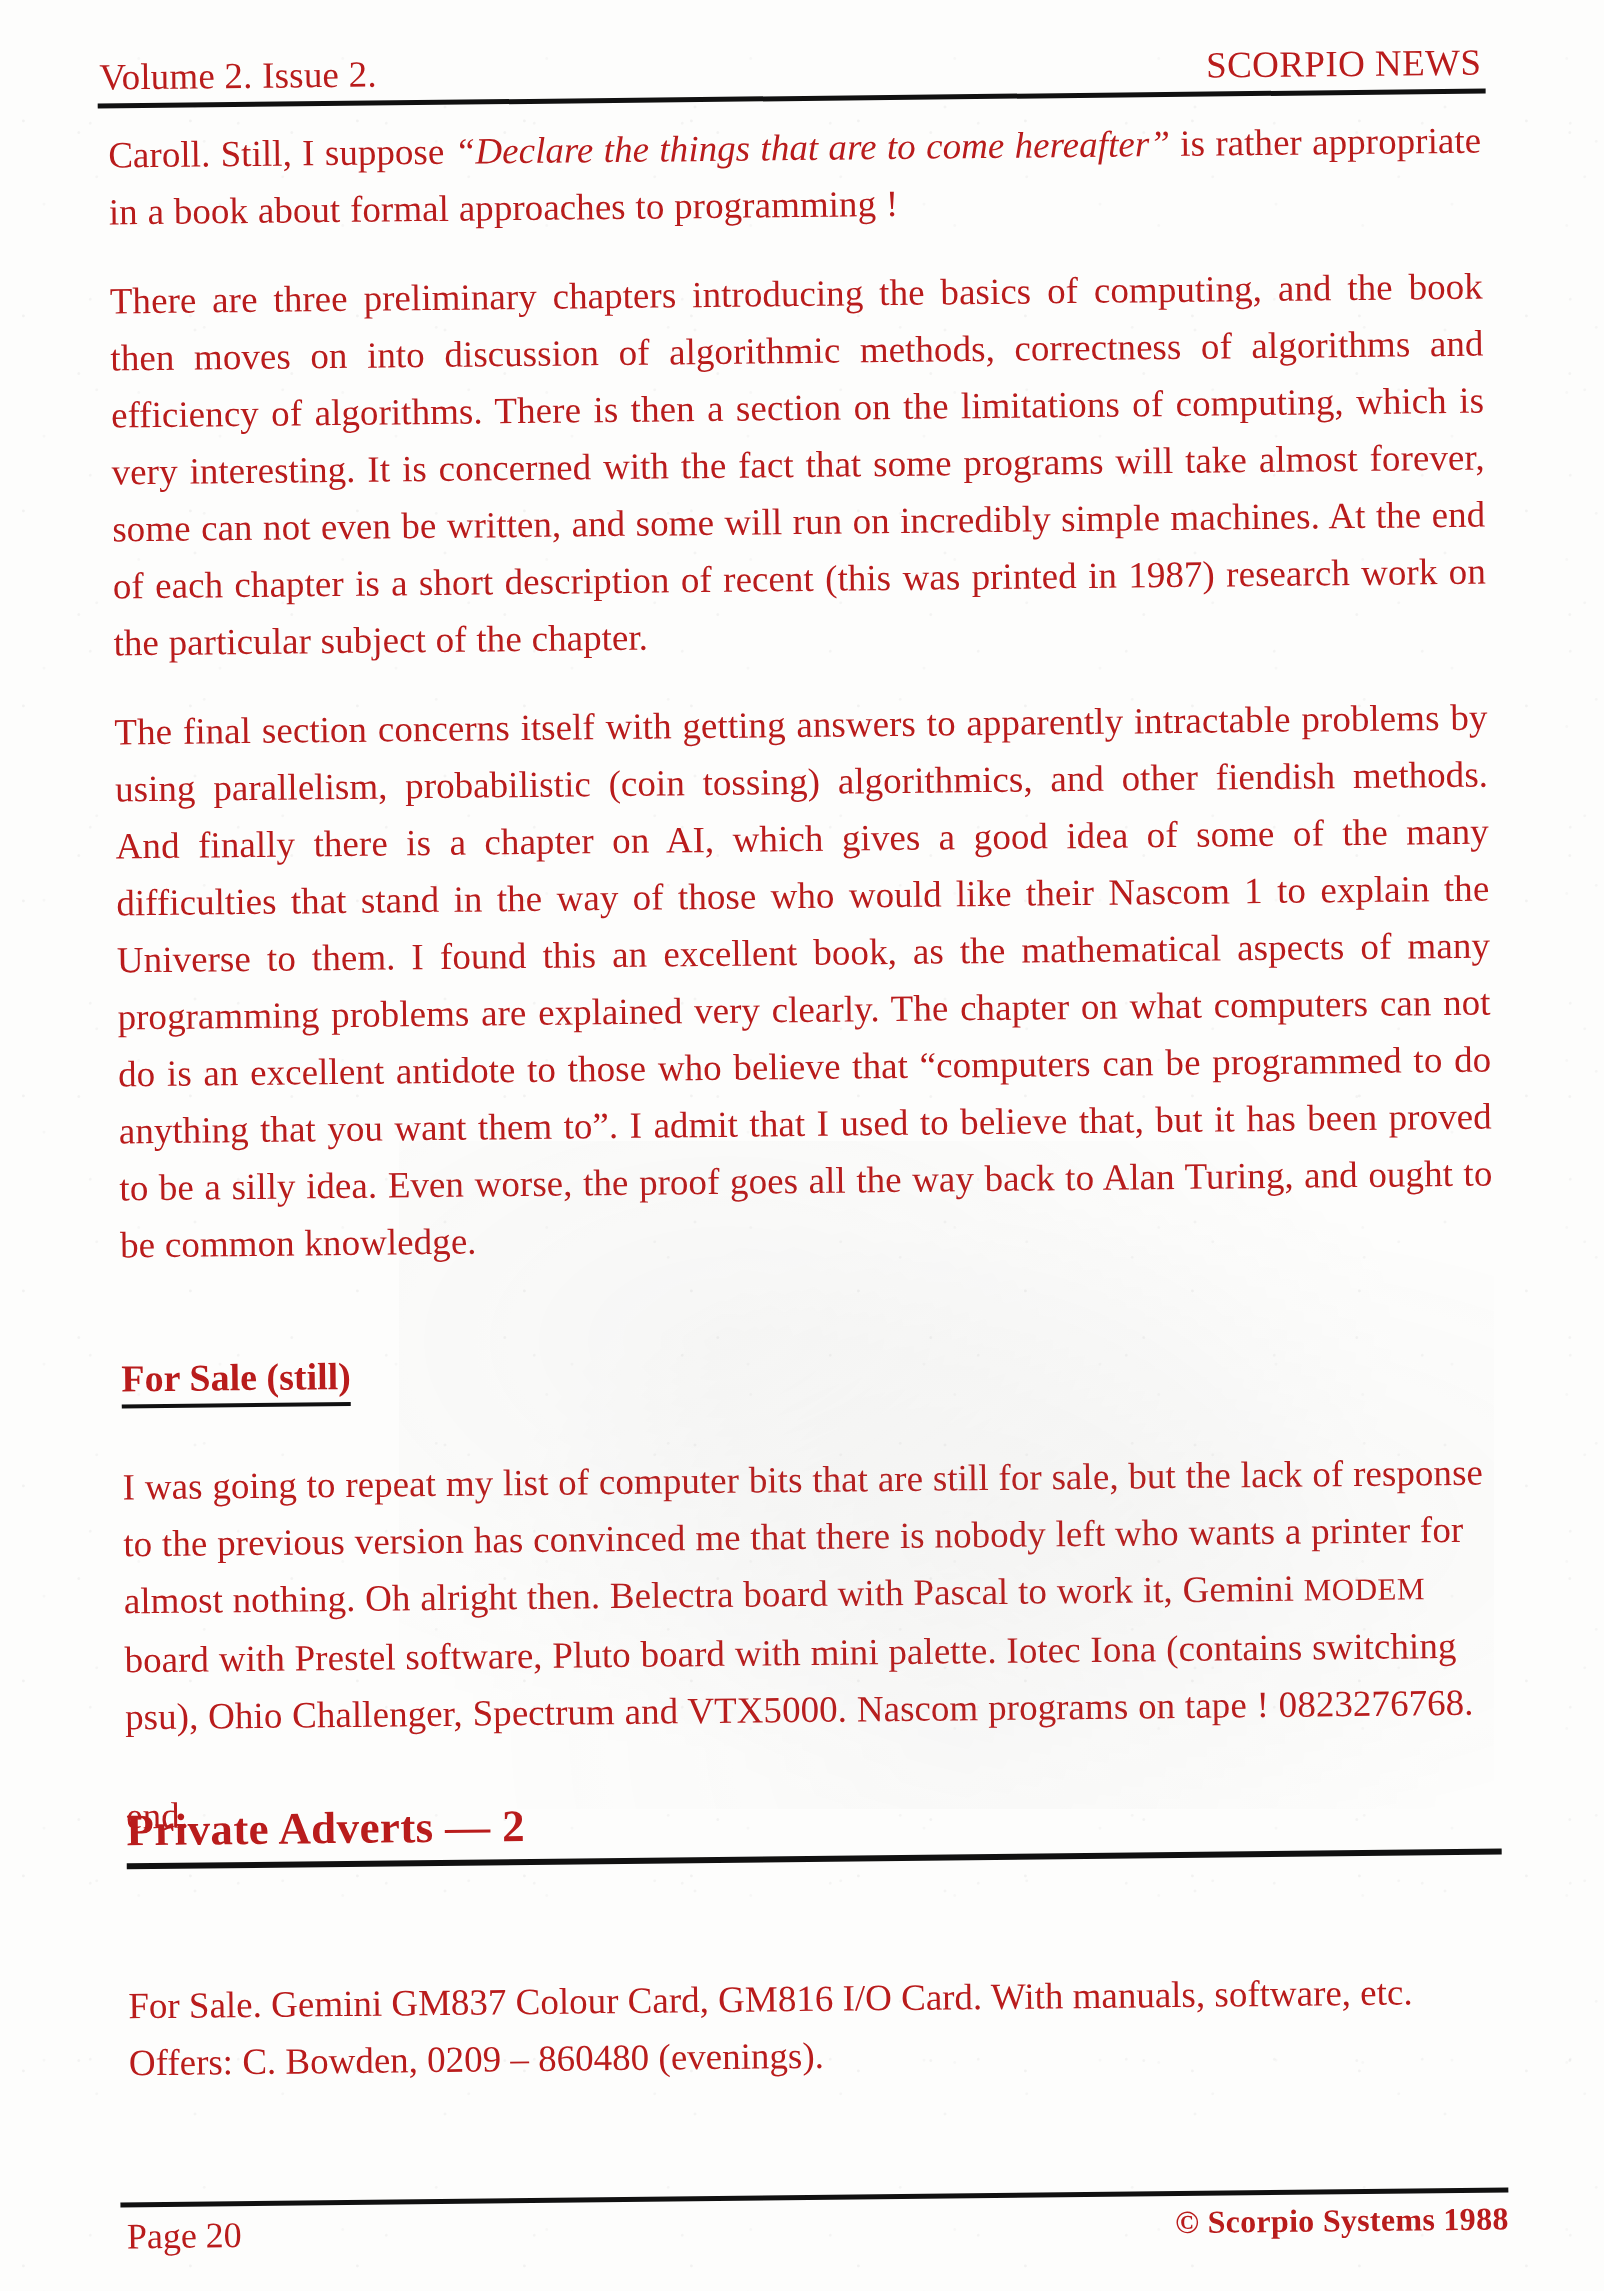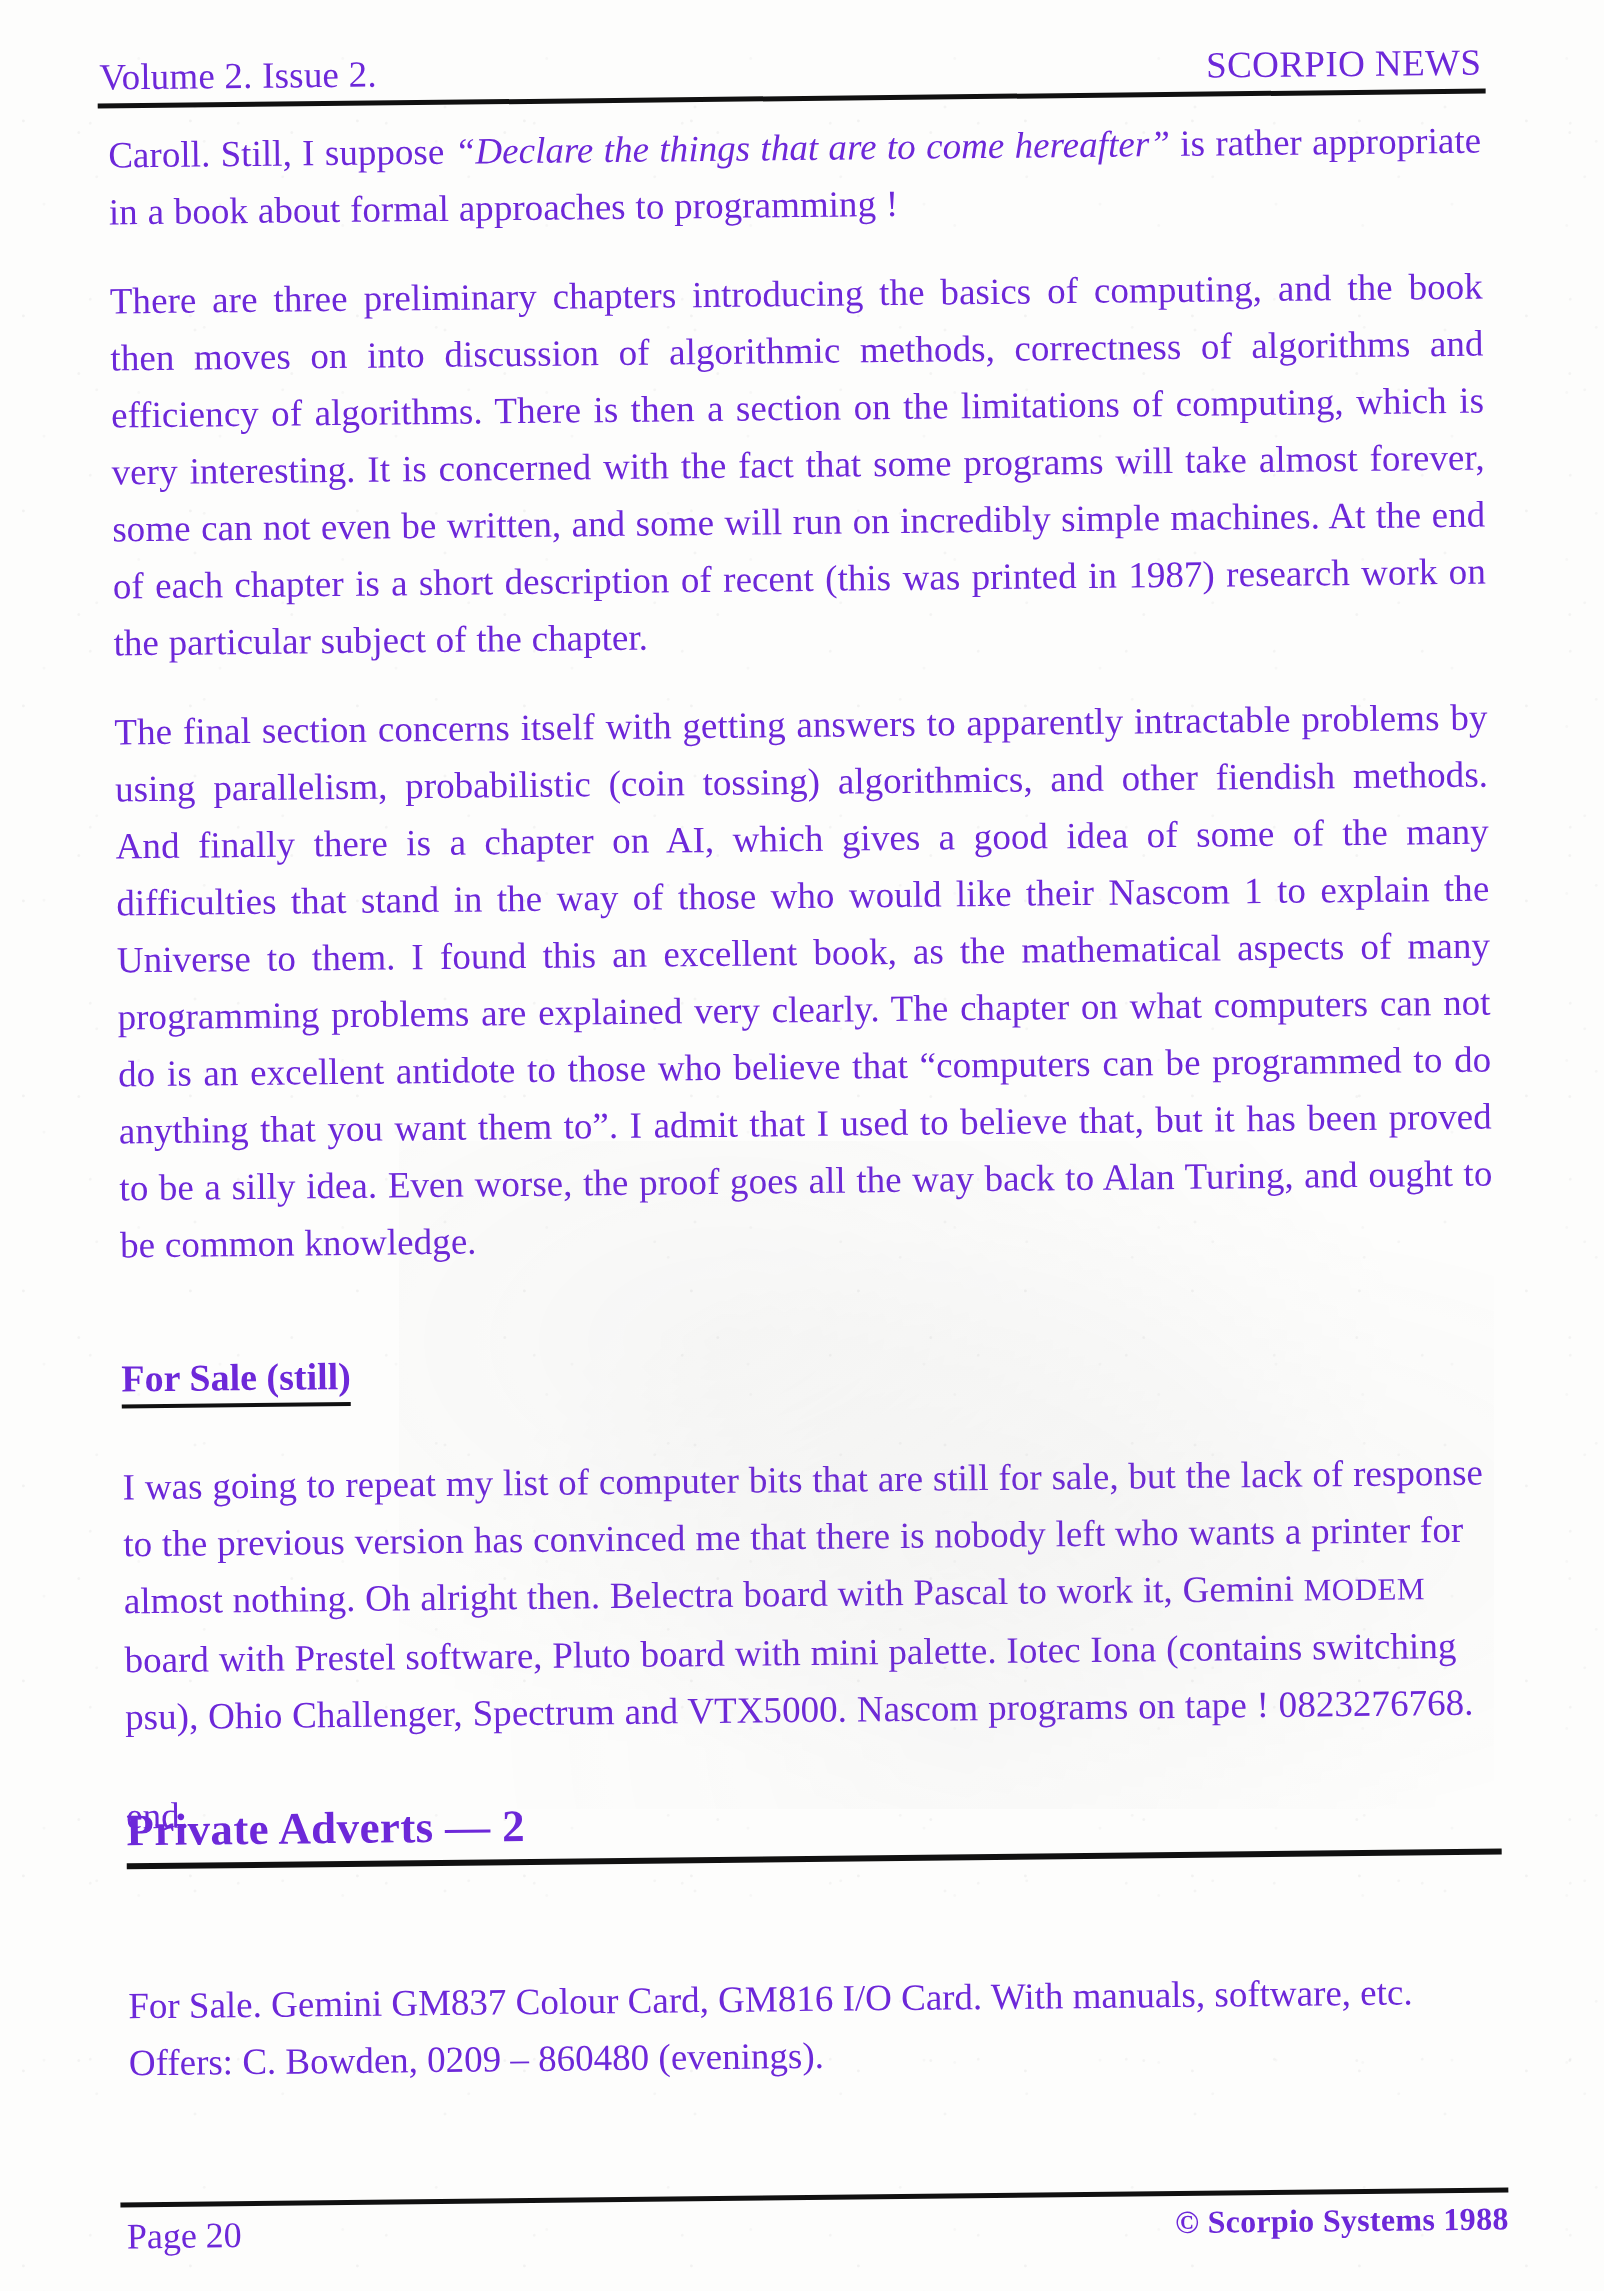--- a/index.html
+++ b/index.html
@@ -8,21 +8,21 @@
     background: #ffffff;
   }
 
   .page {
     position: relative;
     width: 1605px;
     height: 2291px;
     background: #fdfdfc;
     overflow: hidden;
     font-family: "Liberation Serif", "DejaVu Serif", serif;
-    color: #6d28d9;
+    color: #b91c1c;
     box-sizing: border-box;
   }
 
   
   .scan-noise {
     position: absolute;
     inset: 0;
     pointer-events: none;
     opacity: .5;
     background-image:

